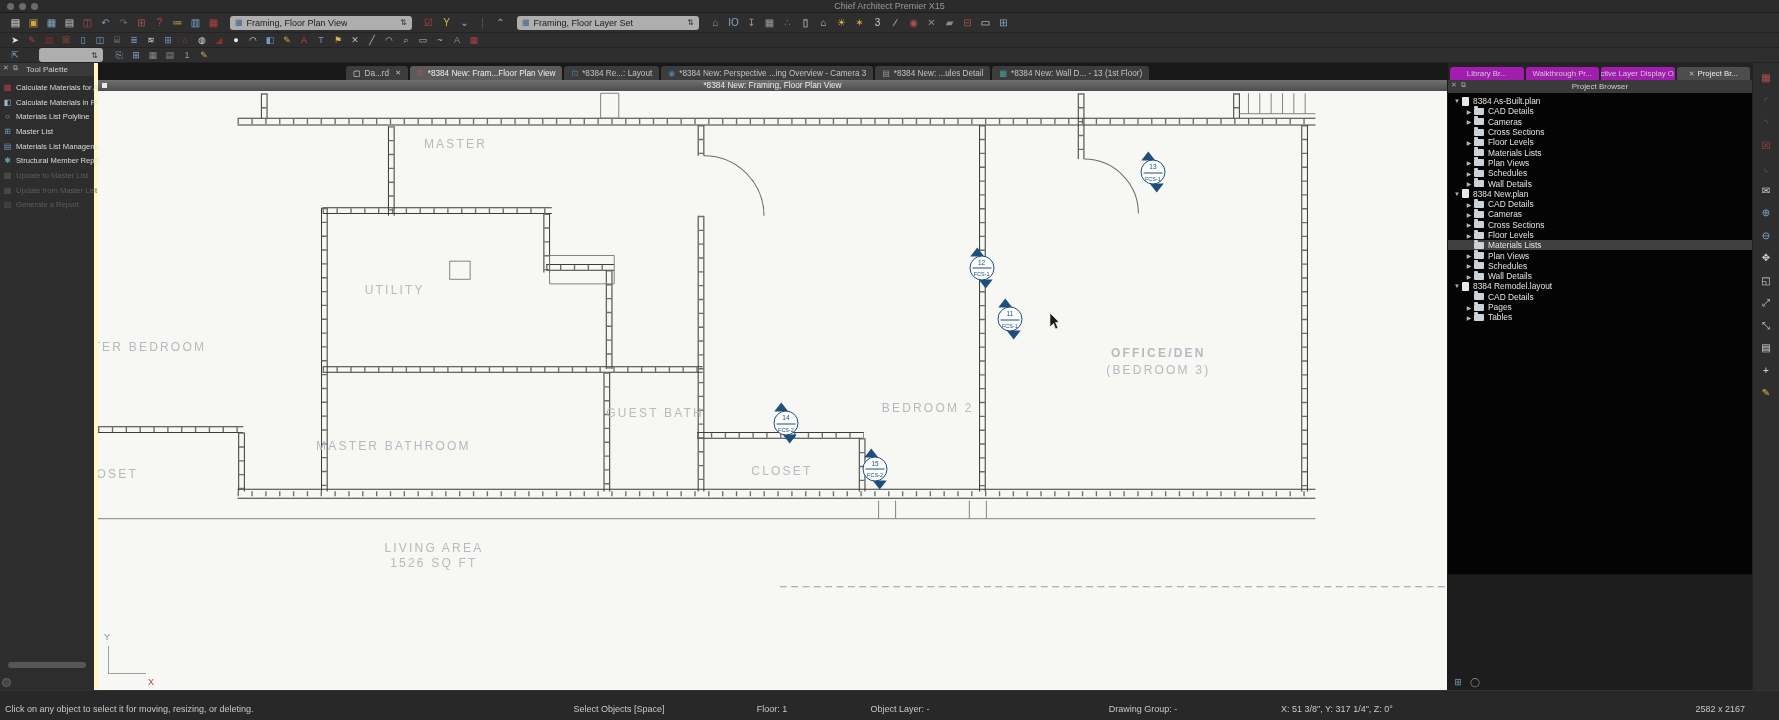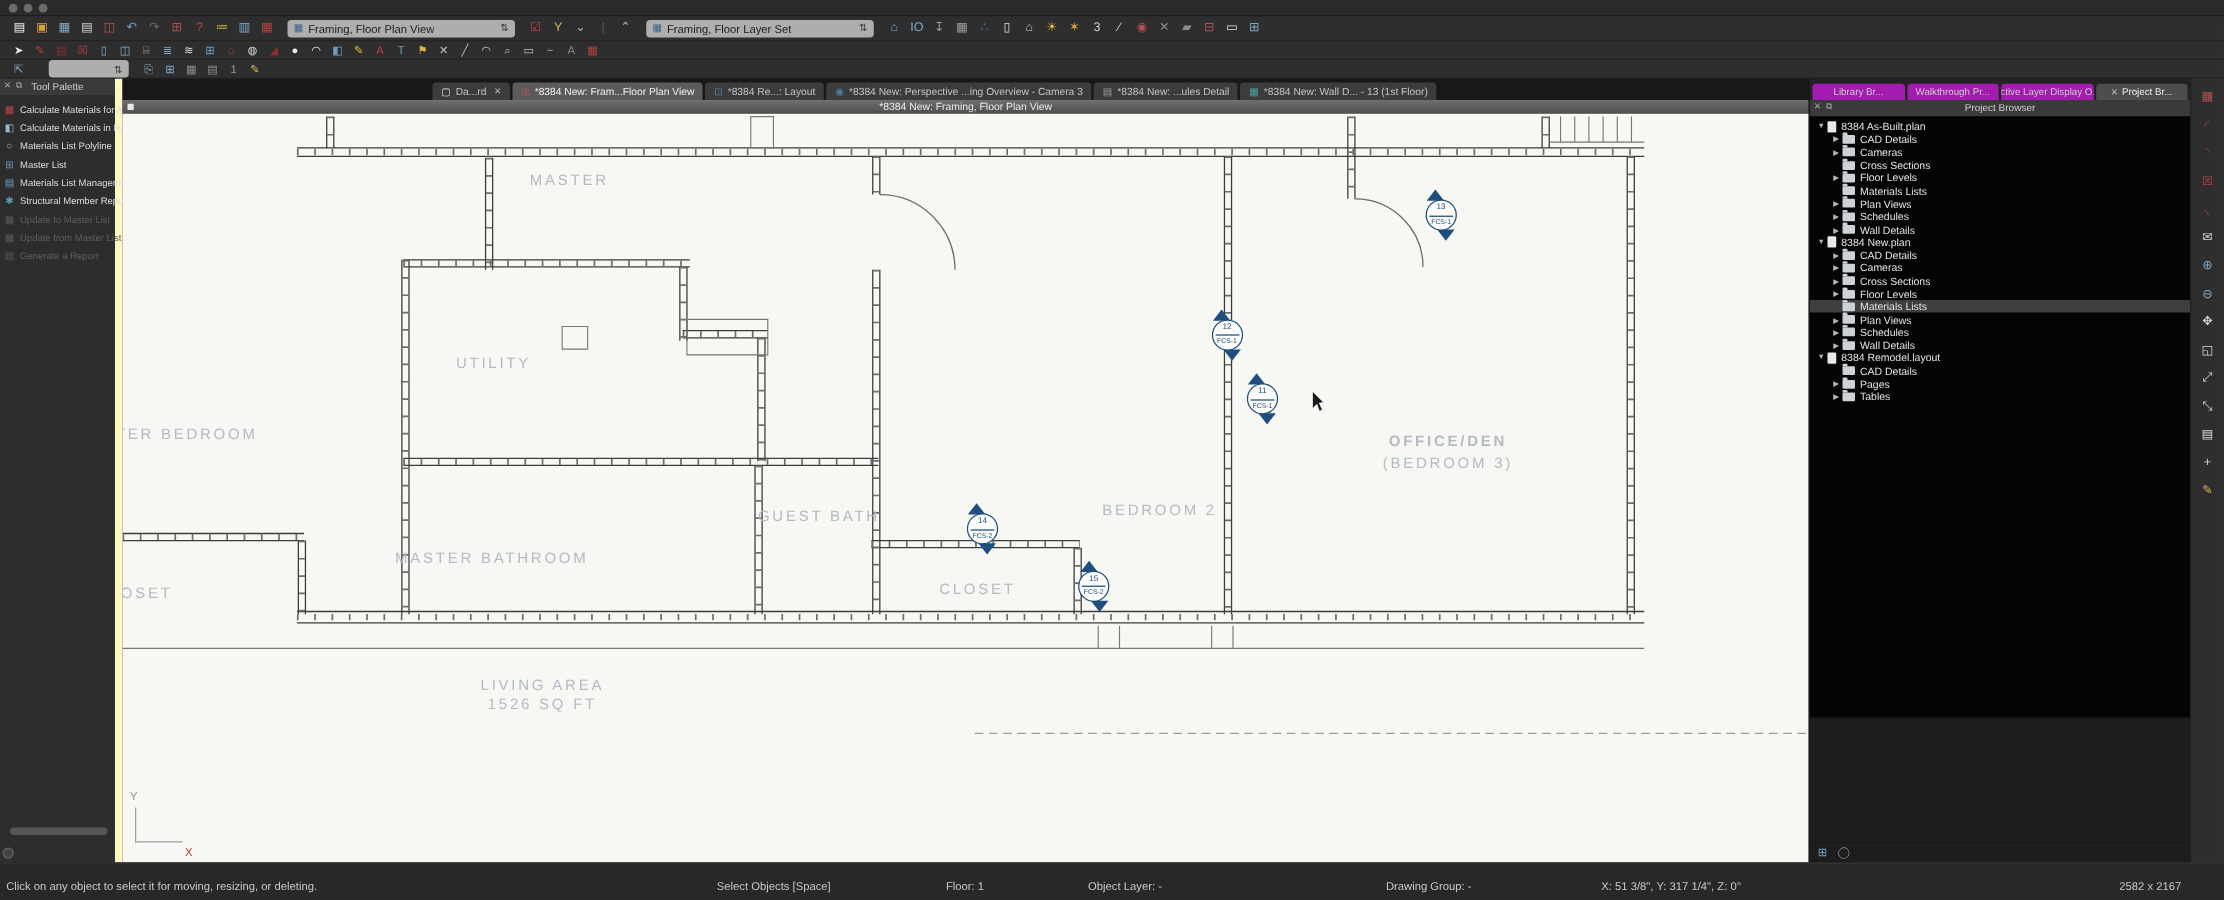--- a/index.html
+++ b/index.html
@@ -20,21 +20,21 @@
   .ticon{display:inline-block;width:15px;height:14px;font-size:10px;line-height:14px;text-align:center;cursor:default;}
   .ticon2{width:14px;height:12px;font-size:9px;line-height:12px;}
   .dd{height:14px;background:#aeaeae;border-radius:3px;color:#1b1b1b;font-size:9px;
       display:flex;align-items:center;padding:0 5px;gap:4px;margin:0 6px;}
   .dd .ddicon{color:#38648c;font-size:8px;}
   .dd .ddtext{white-space:nowrap;overflow:hidden;}
   .dd .stepper{margin-left:auto;font-size:8px;color:#333;}
   #dd1{width:182px;} #dd2{width:182px;} #dd3{width:64px;margin-left:14px;}
 
   
-  .palette{position:absolute;left:0;top:63px;width:98px;bottom:30px;background:#2d2d2d;border-right:6px solid #fef9c3;}
+  .palette{position:absolute;left:0;top:63px;width:98px;bottom:30px;background:#2d2d2d;border-right:4px solid #fef9c3;}
   .phead,.rhead{height:13px;background:#3a3a3a;position:relative;font-size:8px;color:#c8c8c8;}
   .phead .hicons,.rhead .hicons{position:absolute;left:3px;top:1px;display:flex;gap:4px;font-size:7px;color:#aaa;}
   .phead .htitle,.rhead .htitle{position:absolute;left:0;right:0;top:1.5px;text-align:center;font-size:8px;color:#cfcfcf;}
   .pitems{padding-top:4px;}
   .pitem{height:14.7px;display:flex;align-items:center;gap:3px;padding-left:2px;font-size:7.6px;color:#dcdcdc;white-space:nowrap;}
   .pitem .picn{width:11px;font-size:8px;text-align:center;flex:0 0 11px;}
   .pitem.disabled{color:#5e5e5e;}
   .pscroll{position:absolute;left:8px;bottom:22px;width:78px;height:6px;border-radius:3px;background:#565656;}
   .pcircle{position:absolute;left:2px;bottom:3px;width:9px;height:9px;border-radius:50%;background:#454545;border:1px solid #666;}
 
@@ -112,20 +112,21 @@
 </style>
 </head>
 <body>
 
 <div class="titlebar">
   <div class="lights">
     <span class="light"></span>
     <span class="light"></span>
     <span class="light"></span>
   </div>
+  <div class="wtitle">Chief Architect Premier X15</div>
 </div>
 
 <div class="tbar" id="tbar1">
   <span id="row1a" style="display:flex;gap:3px;">
       <span class="ticon" style="color: rgb(230, 230, 230);">▤</span>
       <span class="ticon" style="color: rgb(217, 163, 60);">▣</span>
       <span class="ticon" style="color: rgb(127, 168, 201);">▦</span>
       <span class="ticon" style="color: rgb(201, 201, 201);">▤</span>
       <span class="ticon" style="color: rgb(176, 80, 80);">◫</span>
       <span class="ticon" style="color: rgb(111, 156, 191);">↶</span>

